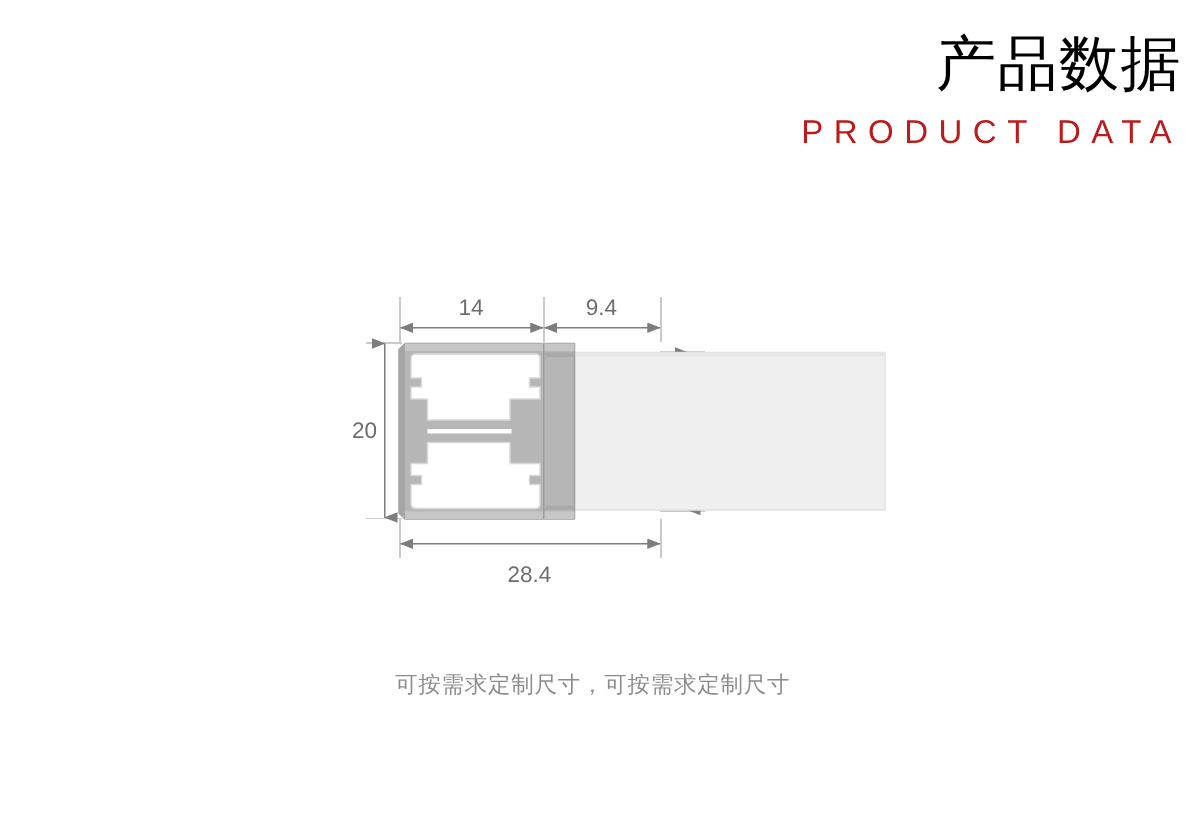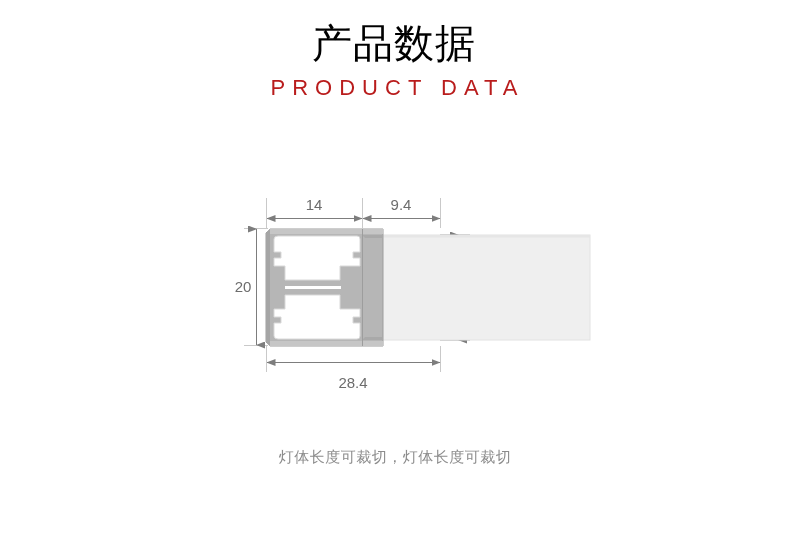--- a/index.html
+++ b/index.html
@@ -15,21 +15,21 @@
     font-family: "Liberation Sans", "DejaVu Sans", sans-serif;
     -webkit-font-smoothing: antialiased;
   }
 
   
   #header {
     position: absolute;
     left: 0;
     top: 0;
     width: 788px;
-    text-align: center;
+    text-align: right;
   }
   #title-cn {
     margin: 0;
     padding-top: 18px;
     font-size: 40px;
     line-height: 50px;
     font-weight: 400;
     color: #000000;
     letter-spacing: 1px;
     font-family: "Liberation Sans", "DejaVu Sans", sans-serif;
@@ -213,14 +213,14 @@
 
       <line x1="362.5" y1="79" x2="362.5" y2="196" stroke="#9d9d9d" stroke-width="1"></line>
 
       <path d="M 266 83 L 270 79 L 270 196 L 266 192 Z" fill="#a5a5a5" stroke="none"></path>
     </g>
 
   </svg>
 </div>
 
 <div id="caption">
-  <span>灯体长度可裁切，灯体长度可裁切</span>
+  <span>可按需求定制尺寸，可按需求定制尺寸</span>
 </div>
 
 </body></html>

